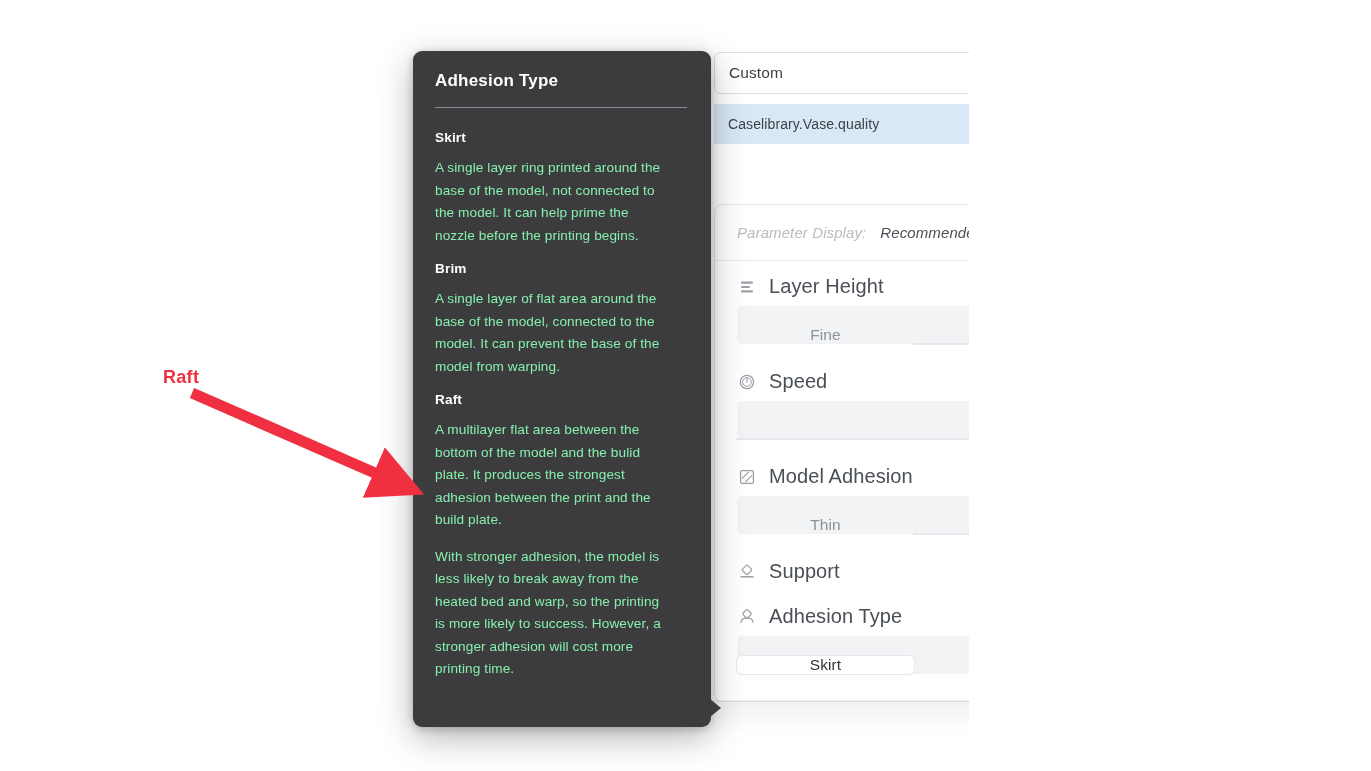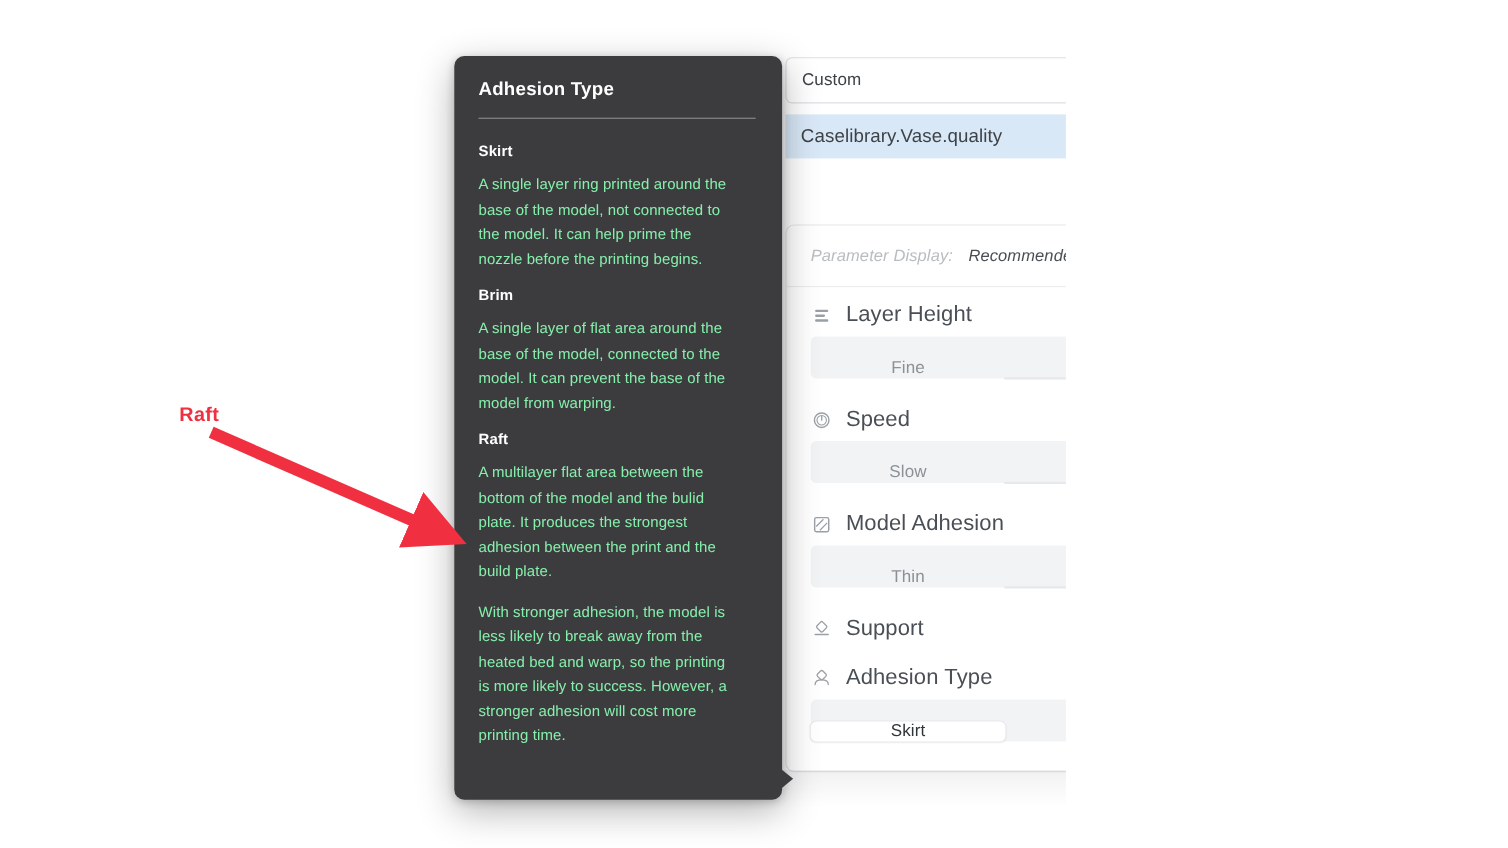--- a/index.html
+++ b/index.html
@@ -62,21 +62,21 @@
     left: 2px;
     top: 60px;
     width: 400px;
     background: #ffffff;
   }
   .preset-opt {
     height: 40px;
     display: flex;
     align-items: center;
     padding: 0 14px;
-    font-size: 17px;
+    font-size: 14px;
     color: #3d4247;
     letter-spacing: .1px;
   }
   .preset-opt.selected { background: #d9e8f7; }
 
   
   .param-card {
     position: absolute;
     left: 2px;
     top: 160px;
@@ -287,23 +287,20 @@
             <span class="gicon">
               <svg width="18" height="18" viewBox="0 0 18 18">
                 <circle cx="9" cy="9" r="6.6" fill="none" stroke="currentColor" stroke-width="1.3"></circle>
                 <circle cx="9" cy="9" r="4.3" fill="none" stroke="currentColor" stroke-width="1"></circle>
                 <path d="M9 9 L9 5.6" stroke="currentColor" stroke-width="1.2" stroke-linecap="round"></path>
               </svg>
             </span>
             <span class="gtitle">Speed</span>
           </div>
           <div class="seg">
-            <div class="seg-opt">
-              <span>Slow</span>
-            </div>
             <div class="seg-opt active">
               
             </div>
           </div>
         </div>
 
         <div class="group">
           <div class="group-head">
             <span class="gicon">
               <svg width="18" height="18" viewBox="0 0 18 18">

